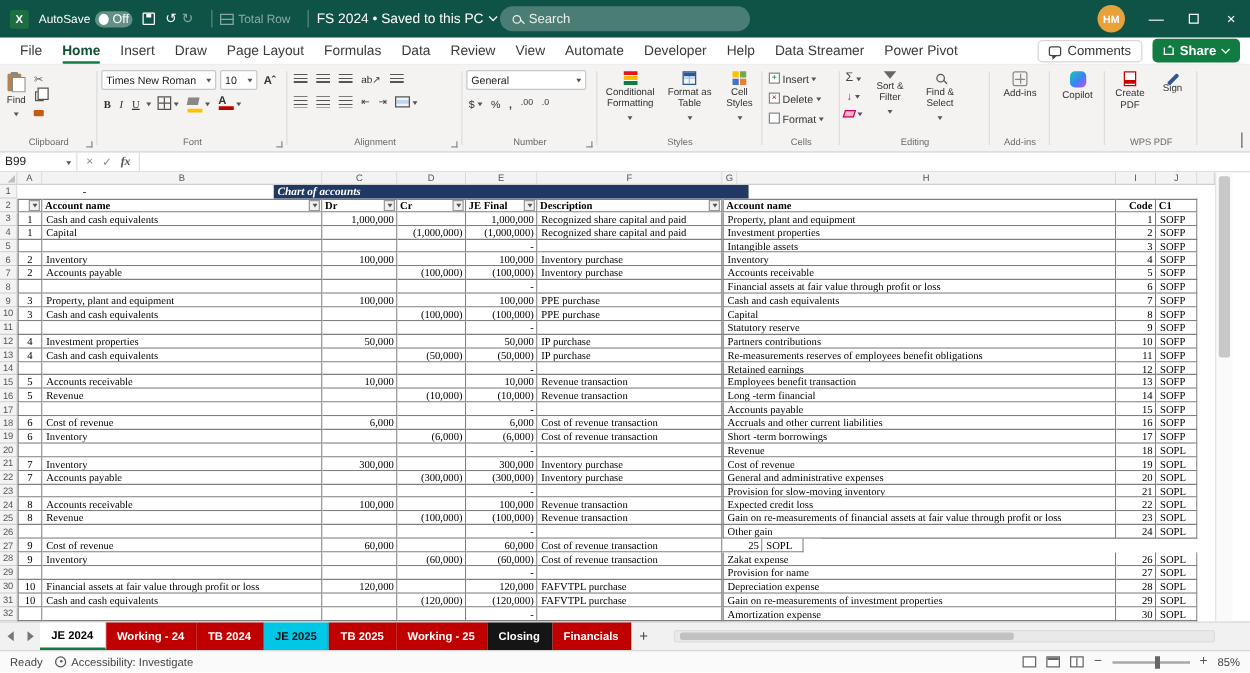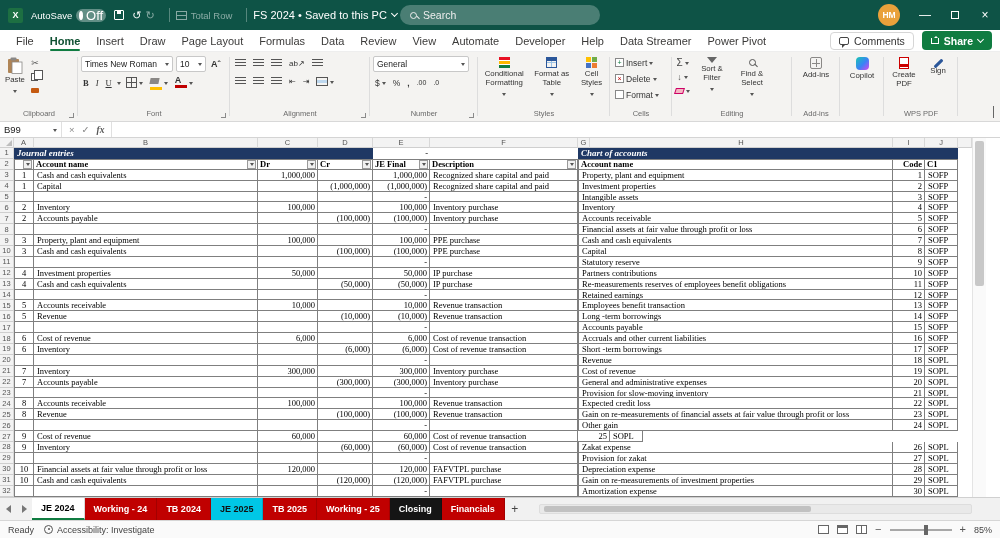--- a/index.html
+++ b/index.html
@@ -7,21 +7,21 @@
   html,body{width:1000px;height:538px;overflow:hidden}
   body{font-family:"Liberation Sans",sans-serif;background:#fff;color:#222;font-size:10px}
 
   
   #titlebar{height:30px;background:#0E5346;display:flex;align-items:center;color:#fff;position:relative;padding:0 0 0 8px}
   .tb-item{display:flex;align-items:center;gap:4px;margin-right:8px}
   .xl-icon{width:15px;height:15px;background:#1D6F42;border-radius:2px;display:flex;align-items:center;justify-content:center;font-weight:bold;font-size:9px;color:#fff}
   .tb-txt{font-size:9.5px}
   .toggle{width:30px;height:13px;border-radius:7px;background:rgba(255,255,255,.35);display:flex;align-items:center;padding:0 3px;gap:3px}
   .knob{width:9px;height:9px;border-radius:50%;background:#fff}
-  .toggle-state{font-size:13px;color:#fff}
+  .toggle-state{font-size:10px;color:#fff}
   .ic-save{width:10px;height:10px;border:1px solid #fff;border-radius:1px;position:relative}
   .ic-save::after{content:"";position:absolute;left:2px;top:0;width:4px;height:3px;background:#fff}
   .arrow-glyph{font-size:11px;line-height:1}
   .dim{opacity:.5}
   .tb-sep{width:1px;height:14px;background:rgba(255,255,255,.3);margin:0 6px}
   .ic-ttl{width:11px;height:9px;border:1px solid #fff;background:linear-gradient(#fff,#fff) 0 3px/11px 1px no-repeat}
   .doc-title{font-size:11px;display:flex;align-items:center;gap:5px}
   .chev{width:5px;height:5px;border-right:1.2px solid currentColor;border-bottom:1.2px solid currentColor;transform:rotate(45deg);margin-top:-3px}
   #search-pill{position:absolute;left:50%;transform:translateX(-50%);top:5px;width:200px;height:20px;border-radius:10px;background:rgba(255,255,255,.25);display:flex;align-items:center;gap:6px;padding:0 10px;color:#eee;font-size:10.5px}
   .ic-mag{width:7px;height:7px;border:1.4px solid currentColor;border-radius:50%;position:relative;flex:0 0 auto}
@@ -224,21 +224,21 @@
 <div id="ribbon">
 
   <div class="rgroup" style="width:78px">
     <div class="gbody">
       <div class="bigbtn">
         <svg width="16" height="17" viewBox="0 0 16 17">
             <rect x="1" y="2" width="11" height="14" rx="1" fill="#b08556"></rect>
             <rect x="3.5" y="0.5" width="6" height="3" rx="1" fill="#8a8886"></rect>
             <rect x="5" y="5" width="10" height="11.5" fill="#fff" stroke="#8a8886" stroke-width="0.8"></rect>
           </svg>
-        <span>Paste</span>
+        <span>Find</span>
         <span class="caret"></span>
       </div>
       <div class="mini-col">
         <span class="mini">✂</span>
         <span class="mini">
             <span class="ic-copy"></span>
           </span>
         <span class="mini">
             <span class="ic-brush"></span>
           </span>
@@ -474,21 +474,20 @@
         <div class="gc colh" style="width: 148px;">F</div>
         <div class="gc colh" style="width: 12px;">G</div>
         <div class="gc colh" style="width: 303px;">H</div>
         <div class="gc colh" style="width: 32px;">I</div>
         <div class="gc colh" style="width: 33px;">J</div>
         <div class="gc colh" style="width: 14px;"></div>
       </div>
     <div id="grid-rows">
         <div class="grow">
           <div class="gc rhdr" style="width: 14px;">1</div>
-          <div class="gc banner" style="width: 359px;">Journal entries</div>
           <div class="gc ra" style="width: 57px;">-</div>
           <div class="gc " style="width: 148px;"></div>
           <div class="gc banner" style="width: 380px;">Chart of accounts</div>
           <div class="gc " style="width: 14px;"></div>
         </div>
         <div class="grow">
           <div class="gc rhdr" style="width: 14px;">2</div>
           <div class="gc bc bt hcell bl" style="width: 20px;">
             <span class="htxt"></span>
             <span class="filter">
@@ -706,21 +705,21 @@
           <div class="gc " style="width: 14px;"></div>
         </div>
         <div class="grow">
           <div class="gc rhdr" style="width: 14px;">16</div>
           <div class="gc bc bl ctr" style="width: 20px;">5</div>
           <div class="gc bc pl" style="width: 224px;">Revenue</div>
           <div class="gc bc ra" style="width: 60px;"></div>
           <div class="gc bc ra" style="width: 55px;">(10,000)</div>
           <div class="gc bc ra" style="width: 57px;">(10,000)</div>
           <div class="gc bc pl" style="width: 148px;">Revenue transaction</div>
-          <div class="gc bc bl pl" style="width: 315px;">Long -term borrowings</div>
+          <div class="gc bc bl pl" style="width: 315px;">Long -term financial</div>
           <div class="gc bc ra" style="width: 32px;">14</div>
           <div class="gc bc pl" style="width: 33px;">SOFP</div>
           <div class="gc " style="width: 14px;"></div>
         </div>
         <div class="grow">
           <div class="gc rhdr" style="width: 14px;">17</div>
           <div class="gc bc bl ctr" style="width: 20px;"></div>
           <div class="gc bc pl" style="width: 224px;"></div>
           <div class="gc bc ra" style="width: 60px;"></div>
           <div class="gc bc ra" style="width: 55px;"></div>
@@ -874,21 +873,21 @@
           <div class="gc " style="width: 14px;"></div>
         </div>
         <div class="grow">
           <div class="gc rhdr" style="width: 14px;">29</div>
           <div class="gc bc bl ctr" style="width: 20px;"></div>
           <div class="gc bc pl" style="width: 224px;"></div>
           <div class="gc bc ra" style="width: 60px;"></div>
           <div class="gc bc ra" style="width: 55px;"></div>
           <div class="gc bc ra" style="width: 57px;">-</div>
           <div class="gc bc pl" style="width: 148px;"></div>
-          <div class="gc bc bl pl" style="width: 315px;">Provision for zakat</div>
+          <div class="gc bc bl pl" style="width: 315px;">Provision for name</div>
           <div class="gc bc ra" style="width: 32px;">27</div>
           <div class="gc bc pl" style="width: 33px;">SOPL</div>
           <div class="gc " style="width: 14px;"></div>
         </div>
         <div class="grow">
           <div class="gc rhdr" style="width: 14px;">30</div>
           <div class="gc bc bl ctr" style="width: 20px;">10</div>
           <div class="gc bc pl" style="width: 224px;">Financial assets at fair value through profit or loss</div>
           <div class="gc bc ra" style="width: 60px;">120,000</div>
           <div class="gc bc ra" style="width: 55px;"></div>

